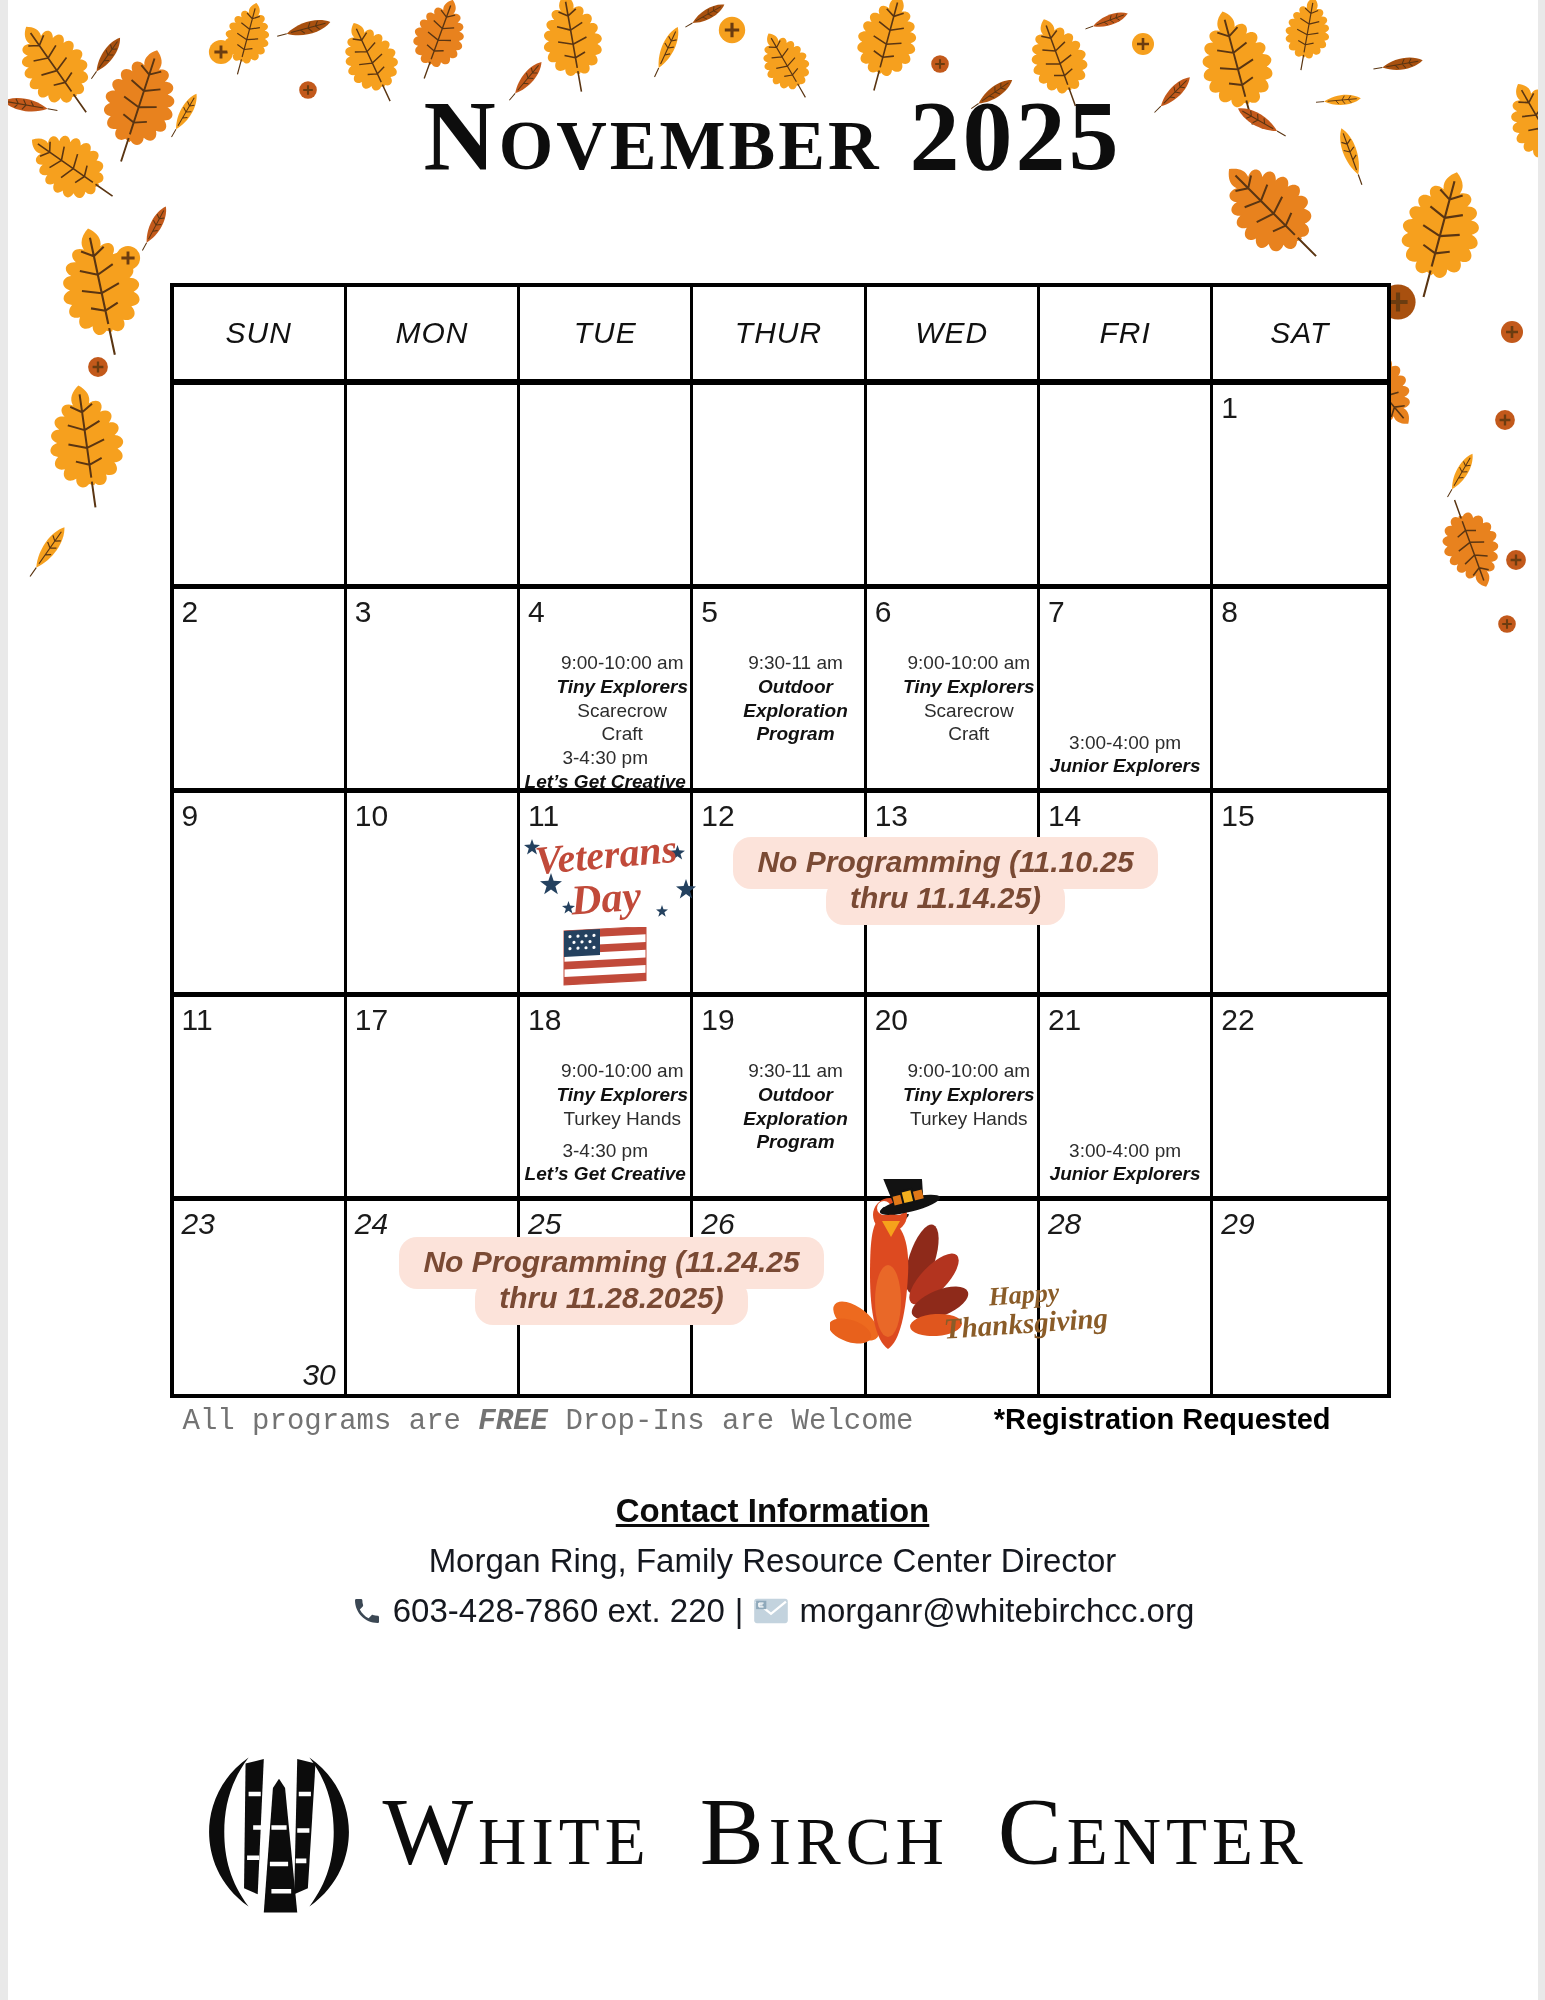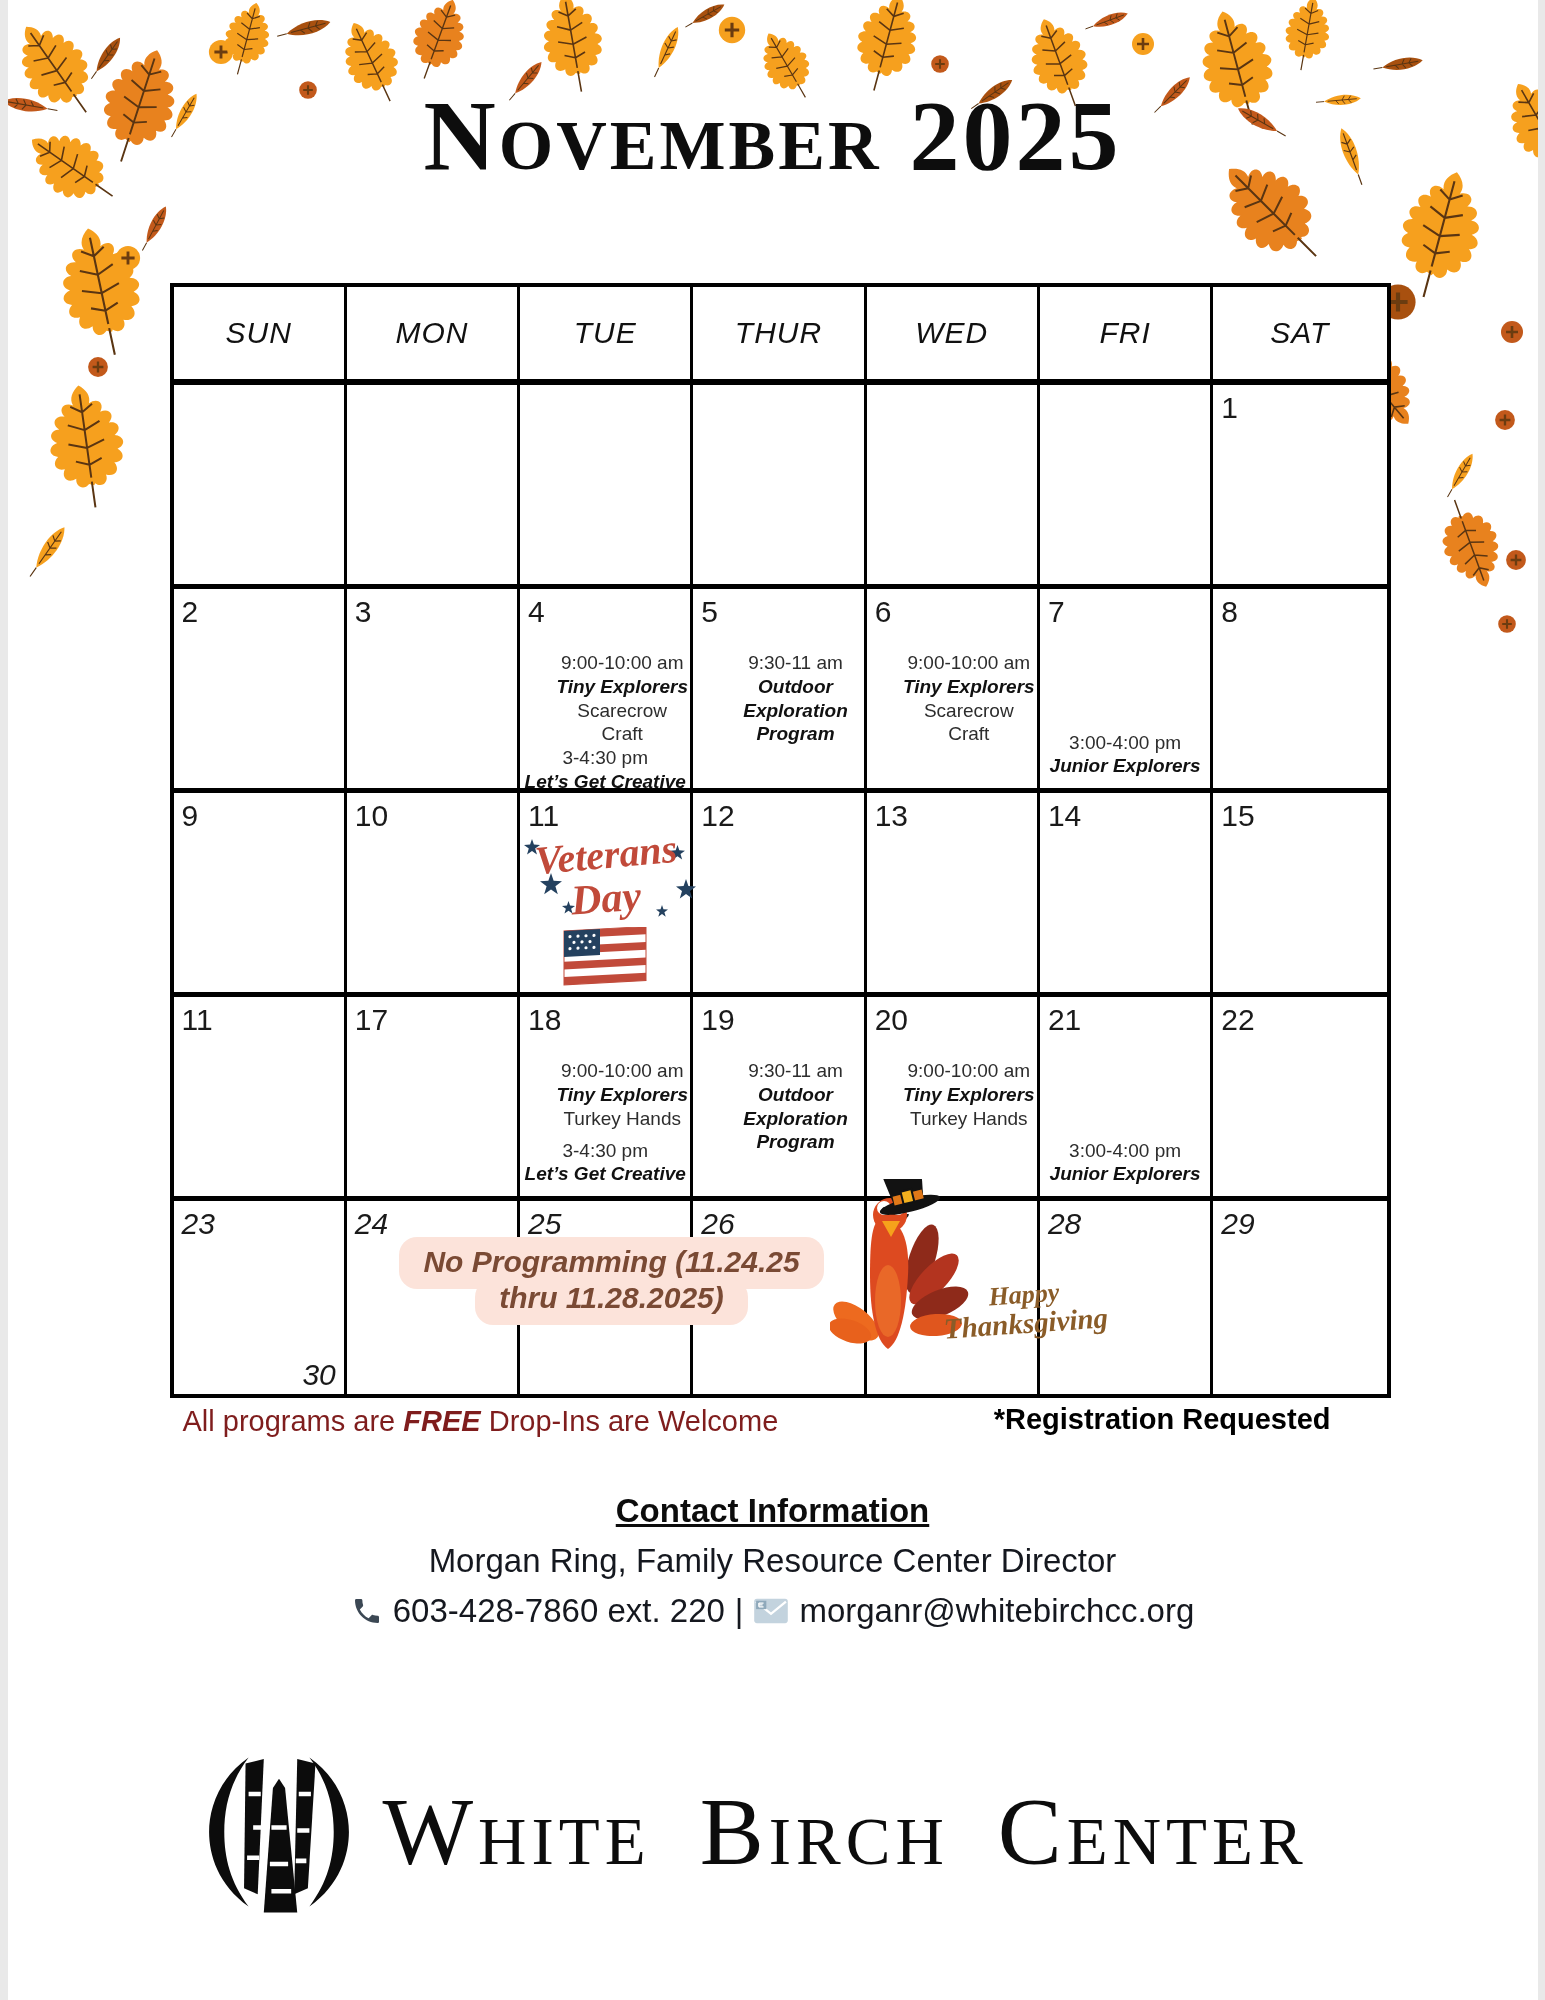--- a/index.html
+++ b/index.html
@@ -43,21 +43,21 @@
           font-size:40px;color:#c14a3a;transform:rotate(-5deg);line-height:1;}
   .vet-l2{font-family:"Liberation Serif","DejaVu Serif",serif;font-style:italic;font-weight:700;
           font-size:42px;color:#c14a3a;transform:rotate(-4deg);line-height:1;margin-top:2px;}
   .vet-star{position:absolute;}
   .thx{position:absolute;left:756px;top:995px;width:190px;text-align:center;transform:rotate(-4deg);
        font-family:"Liberation Serif","DejaVu Serif",serif;font-style:italic;font-weight:700;color:#8a5c28;}
   .thx-l1{font-size:26px;line-height:1;}
   .thx-l2{font-size:29px;line-height:1.05;}
   .turkey{position:absolute;left:656px;top:892px;}
   
-  .free-line{position:absolute;left:175px;top:1405px;font-size:29px;color:#7f1d1d;z-index:3;}
+  .free-line{position:absolute;left:175px;top:1405px;font-size:29px;color:#737373;z-index:3;font-family:Liberation Mono, monospace;}
   .free-line .free{font-weight:700;font-style:italic;}
   .reg-line{position:absolute;right:207px;top:1403px;font-size:29px;font-weight:700;color:#000;z-index:3;}
   
   .contact{position:absolute;left:0;top:1492px;width:100%;text-align:center;z-index:3;}
   .c-head{font-size:33px;font-weight:700;text-decoration:underline;color:#0c0c0c;}
   .c-director{font-size:33px;margin-top:12px;color:#15181f;}
   .c-phone{font-size:33px;margin-top:12px;color:#15181f;display:flex;justify-content:center;align-items:center;gap:10px;}
   
   .logo{position:absolute;left:195px;top:1748px;display:flex;align-items:center;gap:28px;z-index:3;}
   .logo-text{font-family:"Liberation Serif","DejaVu Serif",serif;font-variant:small-caps;font-weight:400;
@@ -329,20 +329,24 @@
                 <circle cx="28" cy="16" r="1.6"></circle>
               <circle cx="8" cy="22" r="1.6"></circle>
                 <circle cx="16" cy="22" r="1.6"></circle>
                 <circle cx="24" cy="22" r="1.6"></circle>
                 <circle cx="32" cy="22" r="1.6"></circle>
             </g>
           </g>
         </svg>
       </div>
 
+      <div class="notice" style="left:472px;top:550px;width:600px;">
+        <div><span class="pill">No Programming (11.10.25</span></div>
+        <div class="row2"><span class="pill">thru 11.14.25)</span></div>
+      </div>
 
       <div class="notice" style="left:138px;top:950px;width:600px;">
         <div><span class="pill">No Programming (11.24.25</span></div>
         <div class="row2"><span class="pill">thru 11.28.2025)</span></div>
       </div>
 
       <svg class="turkey" width="140" height="185" viewBox="0 0 140 185">
         <ellipse cx="92" cy="80" rx="13" ry="36" transform="rotate(18 92 80)" fill="#8E2A1A"></ellipse>
         <ellipse cx="104" cy="100" rx="13" ry="33" transform="rotate(44 104 100)" fill="#B3341F"></ellipse>
         <ellipse cx="110" cy="124" rx="13" ry="30" transform="rotate(68 110 124)" fill="#8E2A1A"></ellipse>

